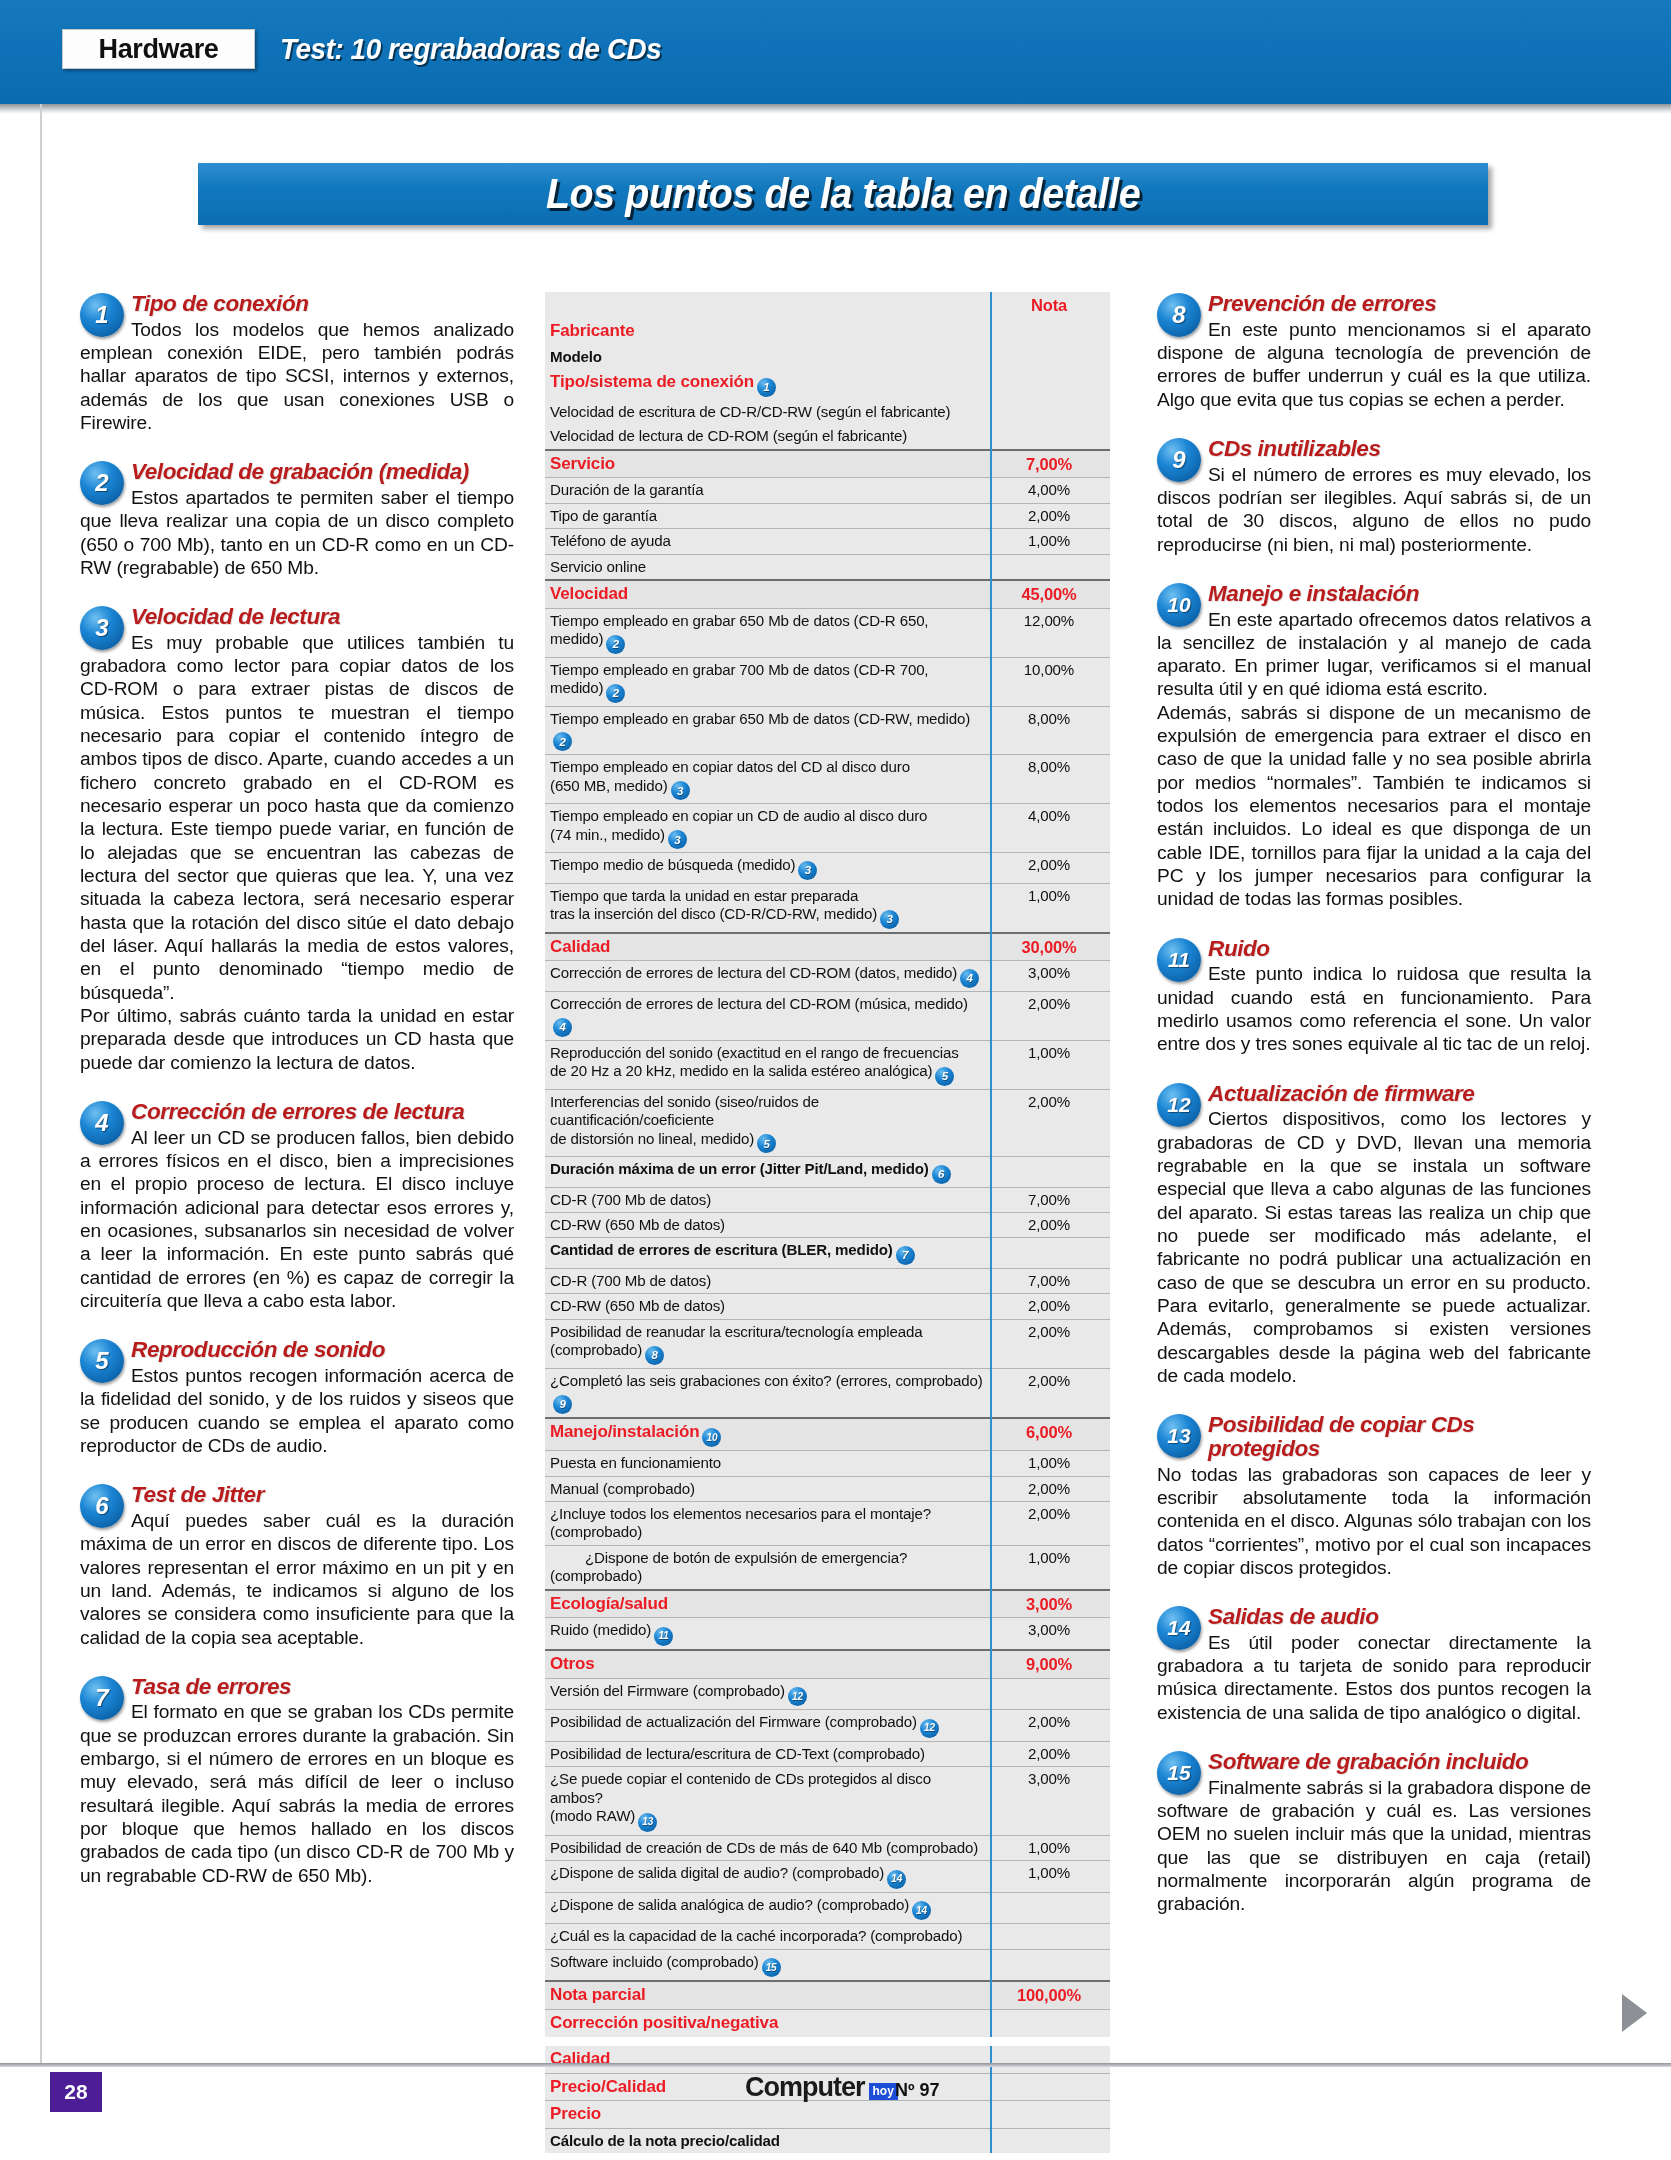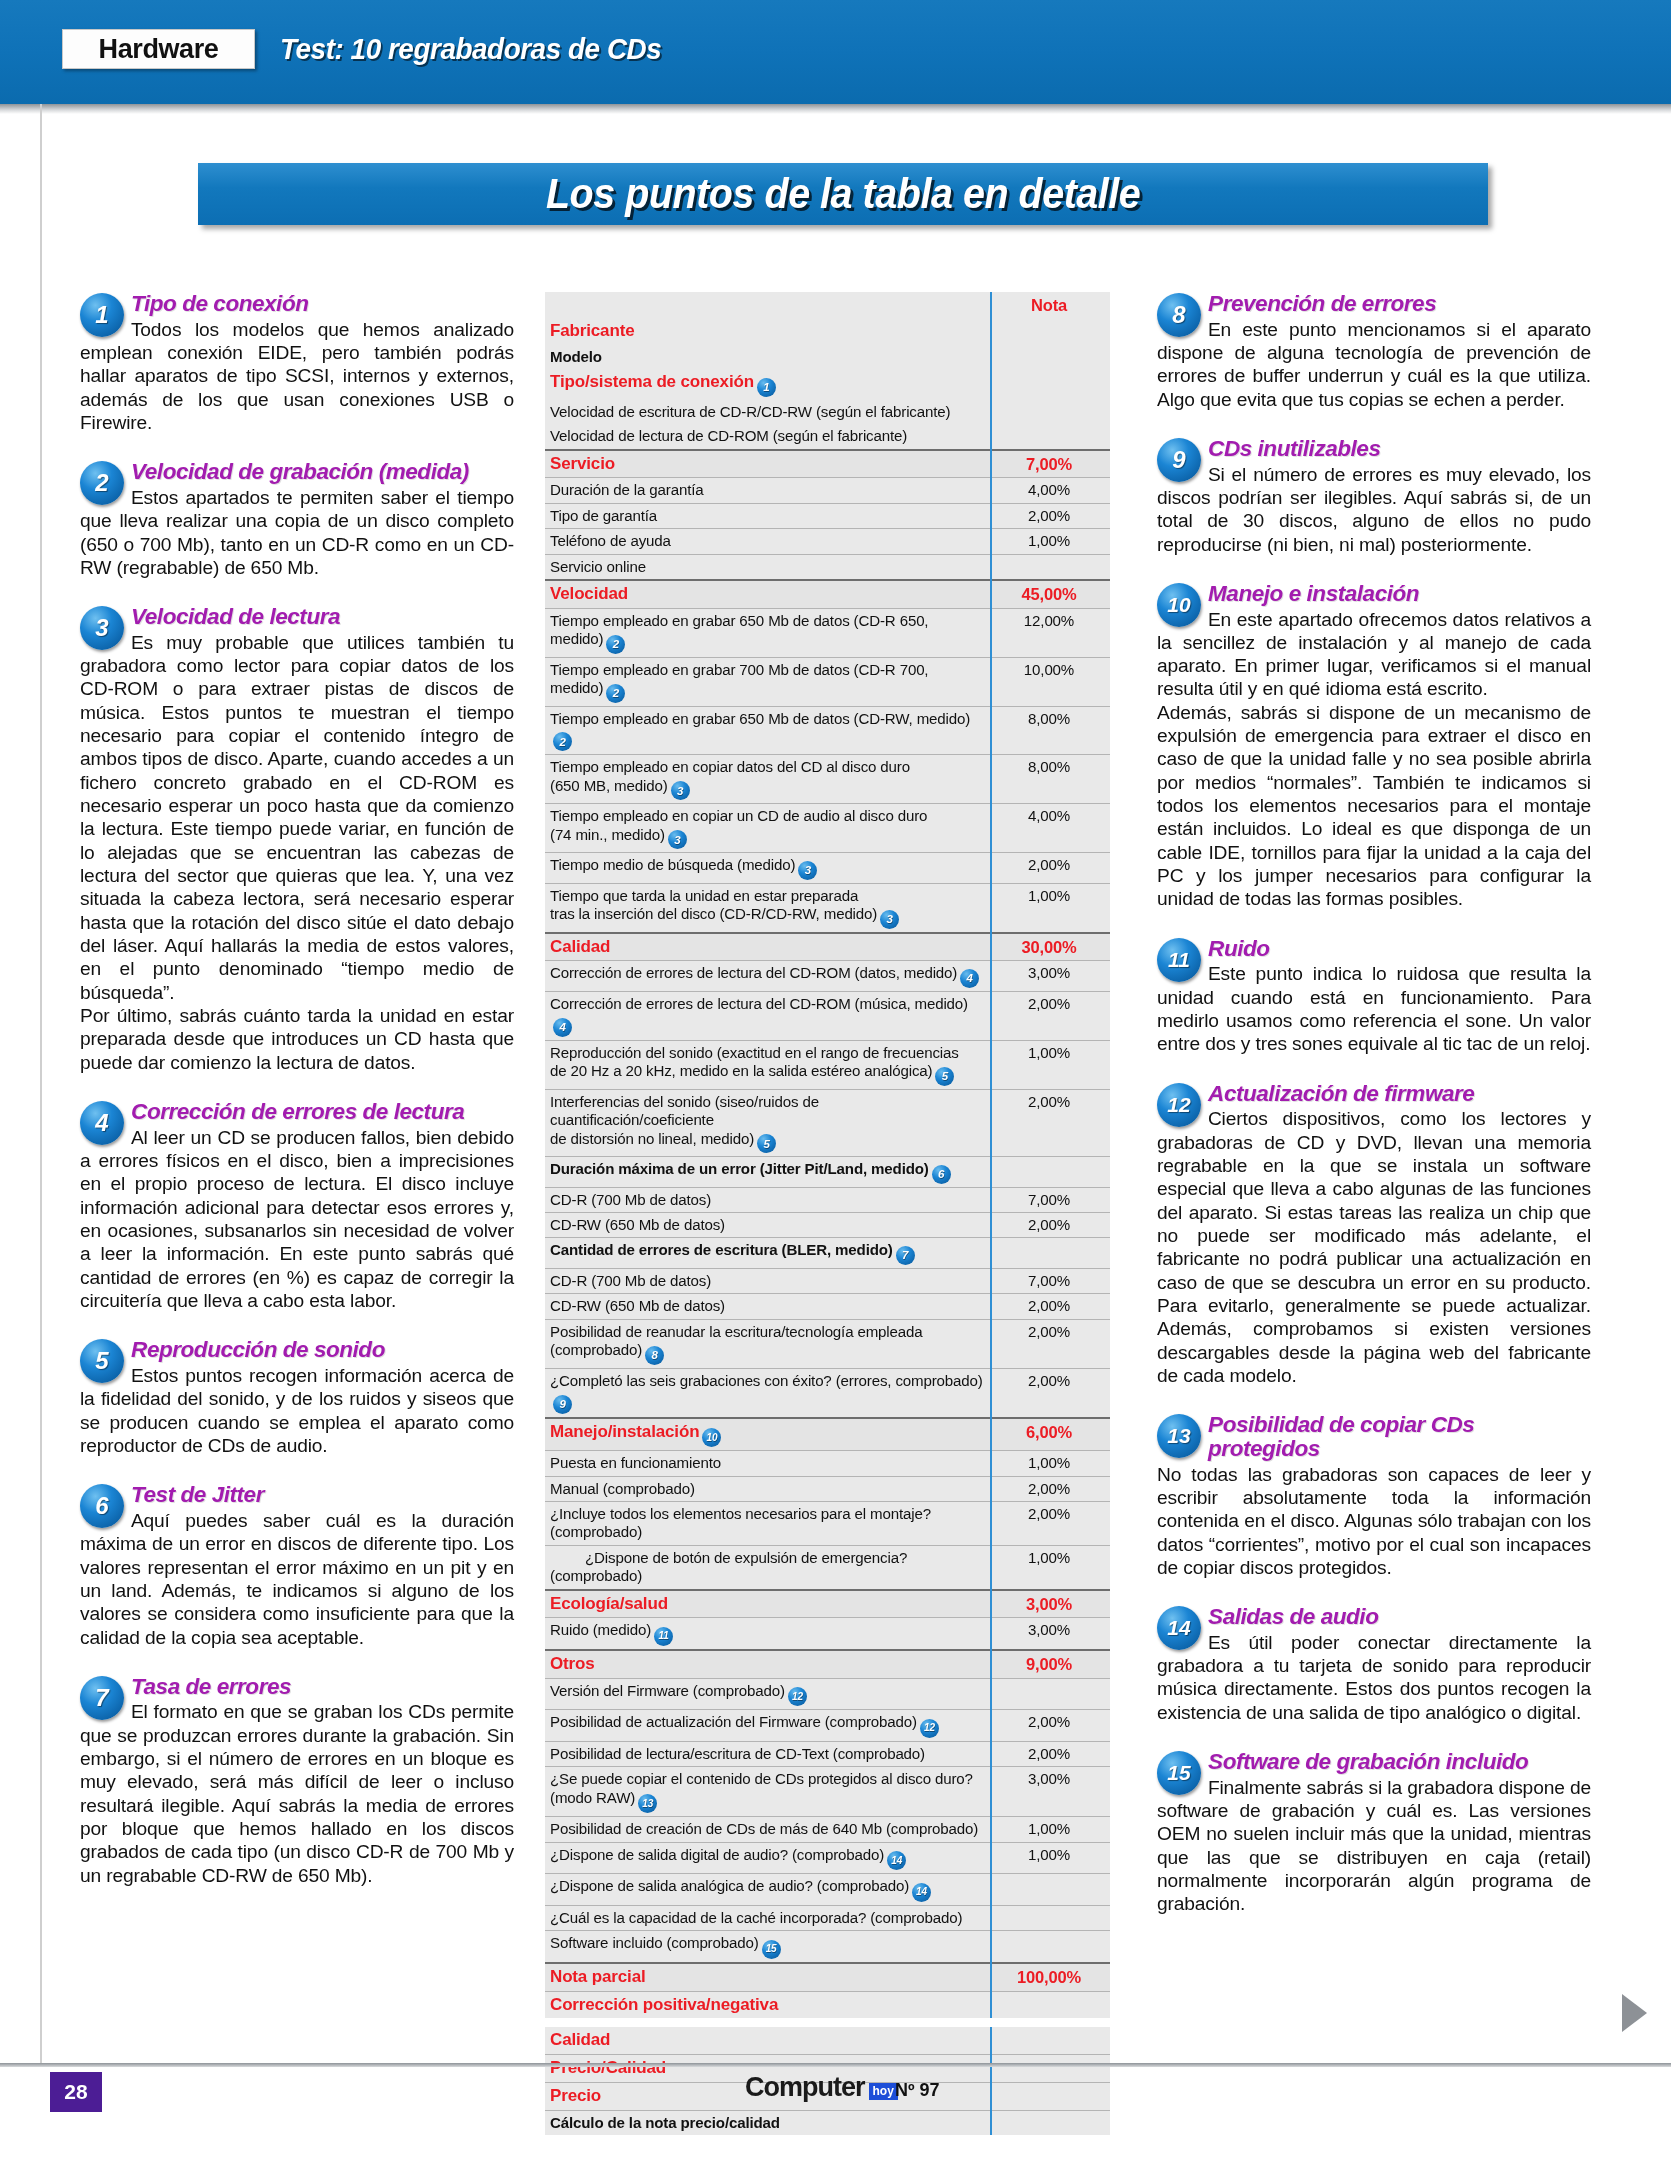--- a/index.html
+++ b/index.html
@@ -99,21 +99,21 @@
     font-size: 24px;
     font-weight: bold;
     font-style: italic;
     display: flex; align-items: center; justify-content: center;
     text-shadow: 1px 1px 1px rgba(0,0,0,.45);
     shape-outside: circle(50%);
   }
   .badge.two-digit { font-size: 21px; }
 
   .point-title {
-    color: #a21caf;
+    color: #b91c1c;
     font-size: 22.5px;
     font-weight: bold;
     font-style: italic;
     letter-spacing: -.45px;
     line-height: 1.05;
     margin-bottom: 2px;
     text-shadow: 1px 1px 0 rgba(0,0,0,.12);
   }
   .point-body {
     font-size: 19.2px;
@@ -483,21 +483,21 @@
         </tr>
         <tr class="thin">
           <td class="lbl"><span style="white-space: pre-line;">Posibilidad de actualización del Firmware (comprobado)</span><span class="tnum wide">12</span></td>
           <td class="val">2,00%</td>
         </tr>
         <tr class="thin">
           <td class="lbl"><span style="white-space: pre-line;">Posibilidad de lectura/escritura de CD-Text (comprobado)</span></td>
           <td class="val">2,00%</td>
         </tr>
         <tr class="thin">
-          <td class="lbl"><span style="white-space: pre-line;">¿Se puede copiar el contenido de CDs protegidos al disco duro?
+          <td class="lbl"><span style="white-space: pre-line;">¿Se puede copiar el contenido de CDs protegidos al disco ambos?
 (modo RAW)</span><span class="tnum wide">13</span></td>
           <td class="val">3,00%</td>
         </tr>
         <tr class="thin">
           <td class="lbl"><span style="white-space: pre-line;">Posibilidad de creación de CDs de más de 640 Mb (comprobado)</span></td>
           <td class="val">1,00%</td>
         </tr>
         <tr class="thin">
           <td class="lbl"><span style="white-space: pre-line;">¿Dispone de salida digital de audio? (comprobado)</span><span class="tnum wide">14</span></td>
           <td class="val">1,00%</td>

